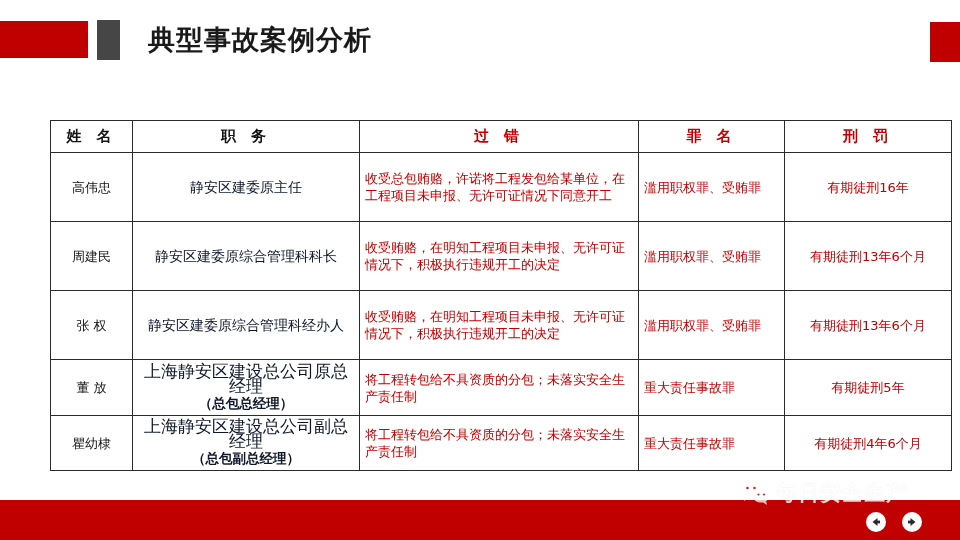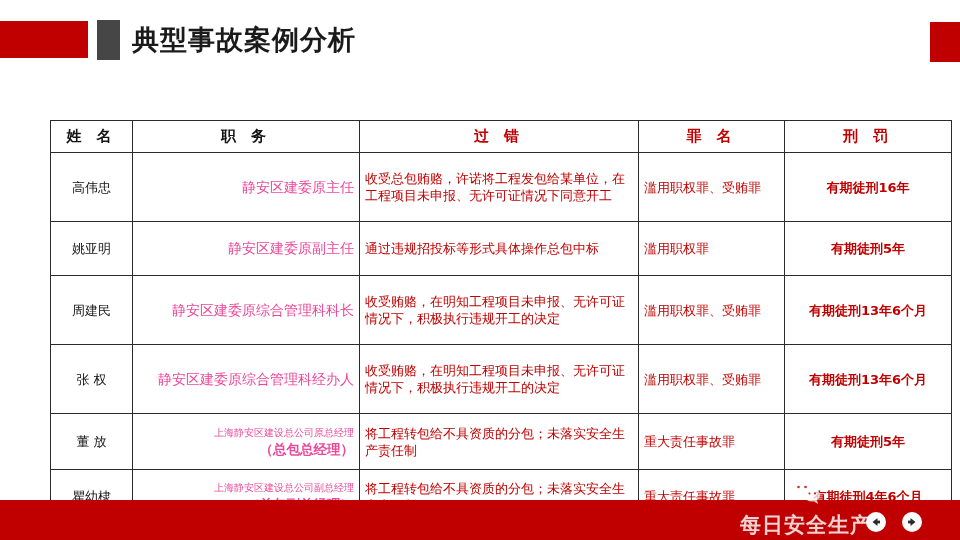--- a/index.html
+++ b/index.html
@@ -37,21 +37,21 @@
     position: absolute;
     left: 930px;
     top: 22px;
     width: 30px;
     height: 40px;
     background: #c00000;
   }
 
   .slide-title {
     position: absolute;
-    left: 132px;
+    left: 148px;
     top: 22px;
     font-size: 27px;
     font-weight: bold;
     color: #1a1a1a;
     letter-spacing: 1px;
     line-height: 36px;
     white-space: nowrap;
   }
   .slide-subtitle {
     position: absolute;
@@ -90,26 +90,26 @@
     padding: 0 4px;
     text-align: center;
     font-weight: bold;
     font-size: 15px;
     letter-spacing: 5px;
   }
   th.k-black { color: #141414; }
   th.k-red   { color: #c00000; }
 
   .c-name   { width: 73px;  text-align: center; color: #141414; font-size: 14px; }
-  .c-post   { width: 218px; text-align: right; color: #ec4899; font-size: 14px; }
+  .c-post   { width: 218px; text-align: center; color: #0f172a; font-size: 14px; }
   .c-fault  { width: 270px; text-align: left;   color: #c00000; font-size: 13.5px; }
   .c-crime  { width: 137px; color: #c00000; font-size: 14px; }
-  .c-pen    { width: 158px; text-align: center; color: #c00000; font-size: 14px; font-weight: bold; }
-
-  .post-main { display: block; font-size: 10px; line-height: 15px; }
+  .c-pen    { width: 158px; text-align: center; color: #c00000; font-size: 14px; }
+
+  .post-main { display: block; font-size: 17px; line-height: 15px; }
   .post-sub  { display: block; font-size: 13.5px; font-weight: bold; line-height: 18px; }
   .post-one  { display: block; font-size: 14px; line-height: 19px; }
 
   .r1 td { height: 62px; }
   .r2 td { height: 47px; }
   .r3 td { height: 62px; }
   .r4 td { height: 62px; }
   .r5 td { height: 49px; }
   .r6 td { height: 47px; }
 
@@ -123,21 +123,20 @@
     background: #c00000;
   }
   .watermark {
     position: absolute;
     left: 740px;
     top: 479px;
     display: flex;
     align-items: center;
     gap: 6px;
     opacity: 0.82;
-    flex-direction: column;
   }
   .wm-logo {
     width: 30px;
     height: 26px;
     position: relative;
   }
   .wm-text {
     font-size: 21px;
     font-weight: bold;
     color: #ffffff;
@@ -189,29 +188,20 @@
         <tr class="r1">
           <td class="c-name">高伟忠</td>
           <td class="c-post">
             <span class="post-one">静安区建委原主任</span>
           </td>
           <td class="c-fault">收受总包贿赂，许诺将工程发包给某单位，在工程项目未申报、无许可证情况下同意开工</td>
           <td class="c-crime">滥用职权罪、受贿罪</td>
           <td class="c-pen">有期徒刑16年</td>
         </tr>
 
-        <tr class="r2">
-          <td class="c-name">姚亚明</td>
-          <td class="c-post">
-            <span class="post-one">静安区建委原副主任</span>
-          </td>
-          <td class="c-fault">通过违规招投标等形式具体操作总包中标</td>
-          <td class="c-crime">滥用职权罪</td>
-          <td class="c-pen">有期徒刑5年</td>
-        </tr>
 
         <tr class="r3">
           <td class="c-name">周建民</td>
           <td class="c-post">
             <span class="post-one">静安区建委原综合管理科科长</span>
           </td>
           <td class="c-fault">收受贿赂，在明知工程项目未申报、无许可证情况下，积极执行违规开工的决定</td>
           <td class="c-crime">滥用职权罪、受贿罪</td>
           <td class="c-pen">有期徒刑13年6个月</td>
         </tr>

